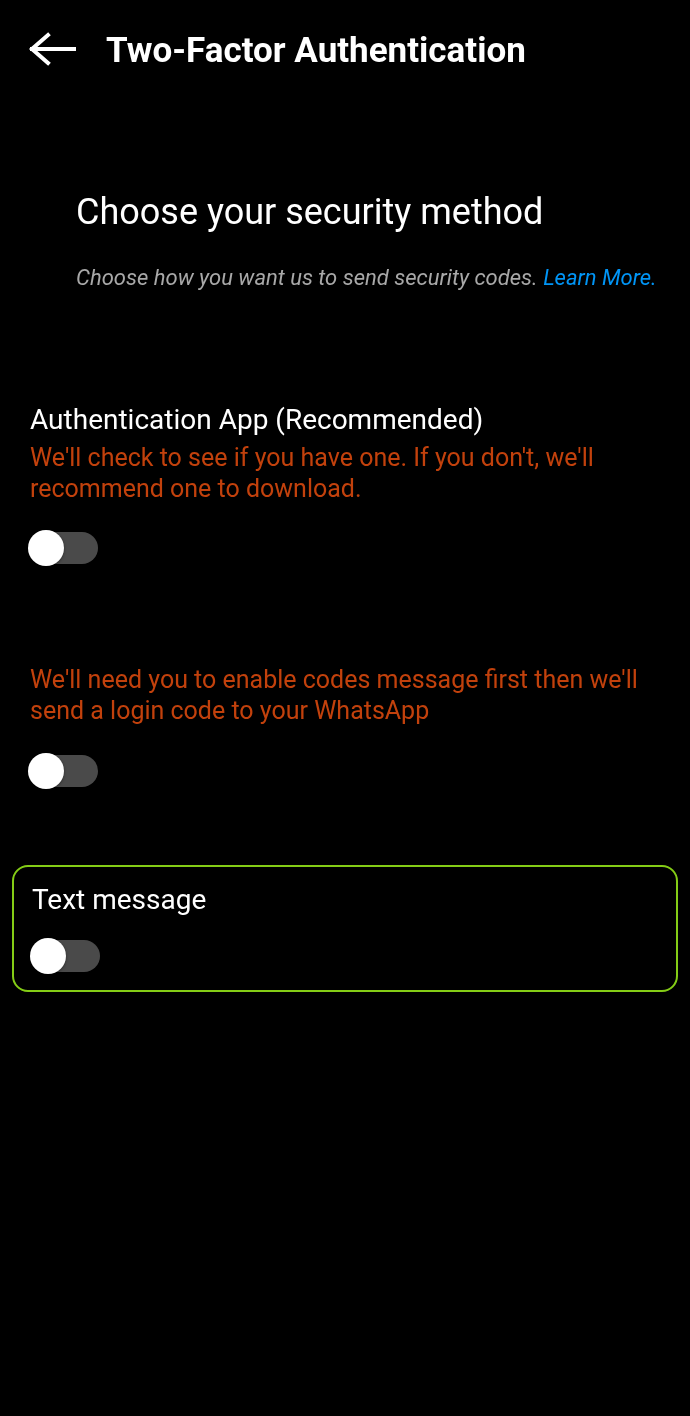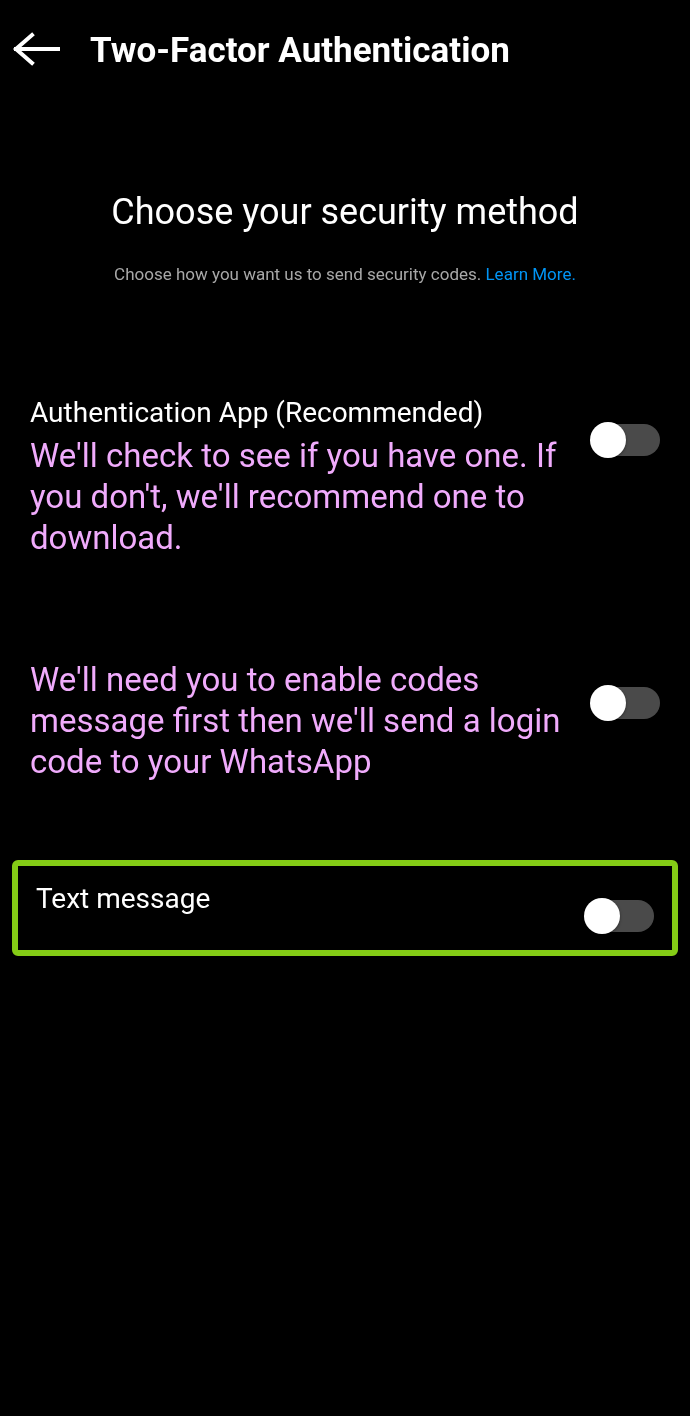--- a/index.html
+++ b/index.html
@@ -11,77 +11,80 @@
       width: 690px;
       height: 1416px;
       background-color: #000000;
       color: #ffffff;
       font-family: -apple-system, BlinkMacSystemFont, "Segoe UI", Roboto, Helvetica, Arial, sans-serif;
       overflow: hidden;
     }
     .header {
       display: flex;
       align-items: center;
-      padding: 30px 12px;
+      padding: 30px 28px;
       gap: 30px;
     }
     .back-button {
       flex-shrink: 0;
       cursor: pointer;
     }
     .header-title {
       font-size: 35px;
       font-weight: 700;
       color: #ffffff;
     }
     .hero {
-      text-align: center;
+      text-align: left;
       padding: 90px 30px 0;
+      margin-left: 46px;
     }
     .hero-title {
       font-size: 36px;
       font-weight: 400;
       color: #ffffff;
       margin-bottom: 30px;
     }
     .hero-subtitle {
-      font-size: 17px;
+      font-size: 22px;
       color: #a8a8a8;
       line-height: 1.35;
+      font-style: italic;
     }
     .learn-more {
       color: #0095f6;
       cursor: pointer;
     }
     .options {
       padding: 88px 0 0;
     }
     .option {
       display: flex;
       align-items: flex-start;
       justify-content: space-between;
       padding: 22px 30px 22px 30px;
       margin-bottom: 56px;
+      flex-direction: column;
     }
     .option:last-child {
       margin-bottom: 0;
     }
     .option-text {
       flex: 1;
       padding-right: 20px;
     }
     .option-title {
       font-size: 28px;
       font-weight: 400;
       color: #ffffff;
       margin-bottom: 6px;
     }
     .option-desc {
-      font-size: 33px;
-      color: #f0abfc;
+      font-size: 25px;
+      color: #c2410c;
       line-height: 1.25;
     }
     .toggle {
       flex-shrink: 0;
       width: 68px;
       height: 32px;
       background-color: #4a4a4a;
       border-radius: 16px;
       position: relative;
       cursor: pointer;
@@ -91,22 +94,22 @@
       position: absolute;
       left: -2px;
       top: -2px;
       width: 36px;
       height: 36px;
       background-color: #ffffff;
       border-radius: 50%;
       box-shadow: 0 1px 3px rgba(0,0,0,0.4);
     }
     .highlighted {
-      border: 6px solid #84cc16;
-      border-radius: 6px;
+      border: 2px solid #84cc16;
+      border-radius: 16px;
       margin: 0 12px;
       padding: 16px 18px 18px 18px;
     }
     .highlighted .toggle {
       margin-top: 18px;
     }
   </style>
 </head>
 <body>
 

